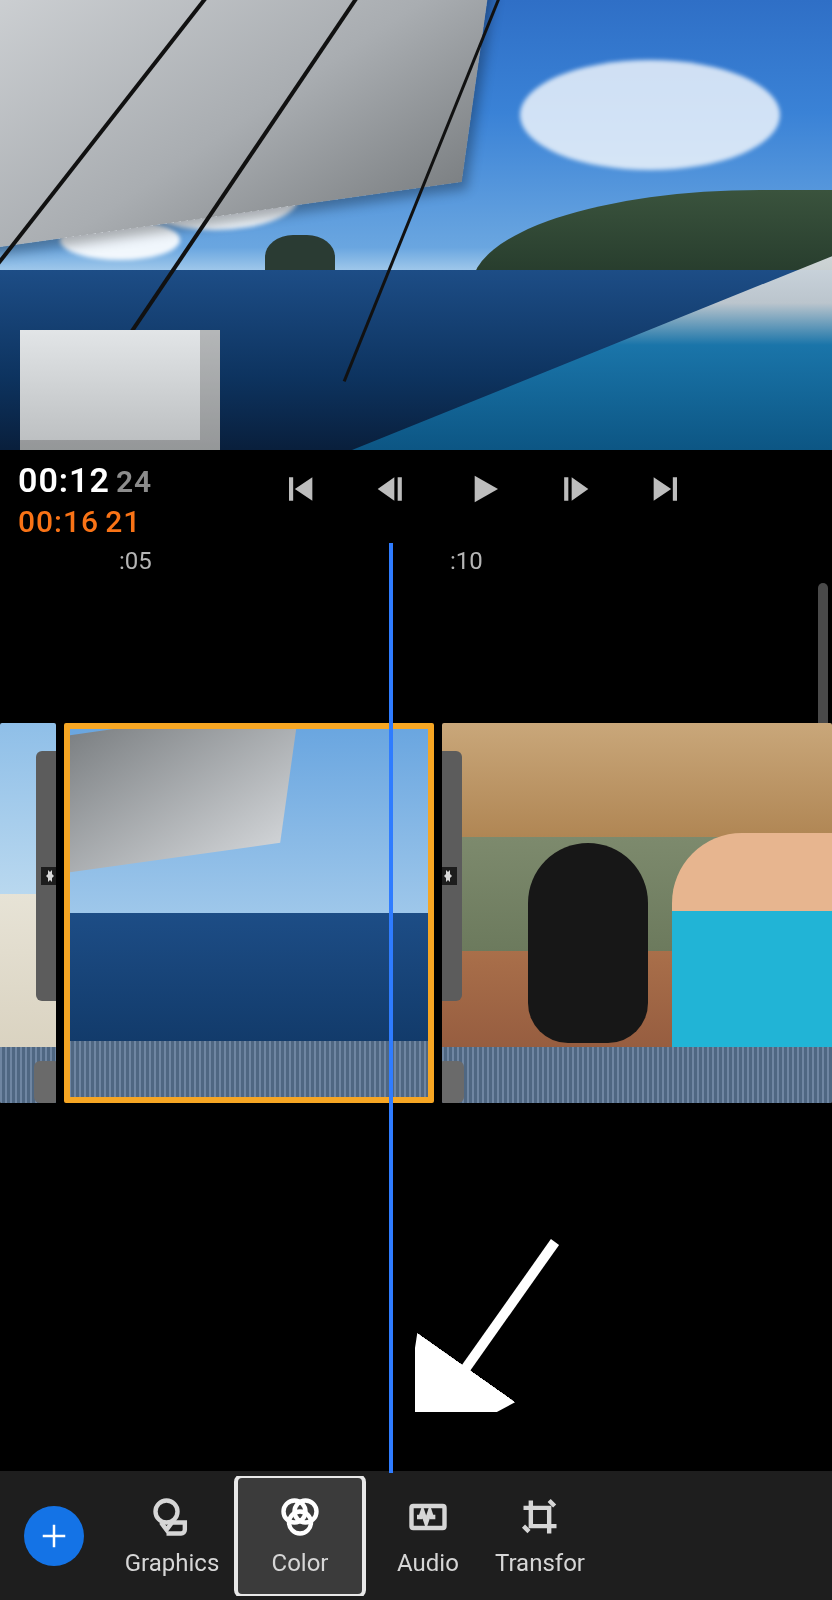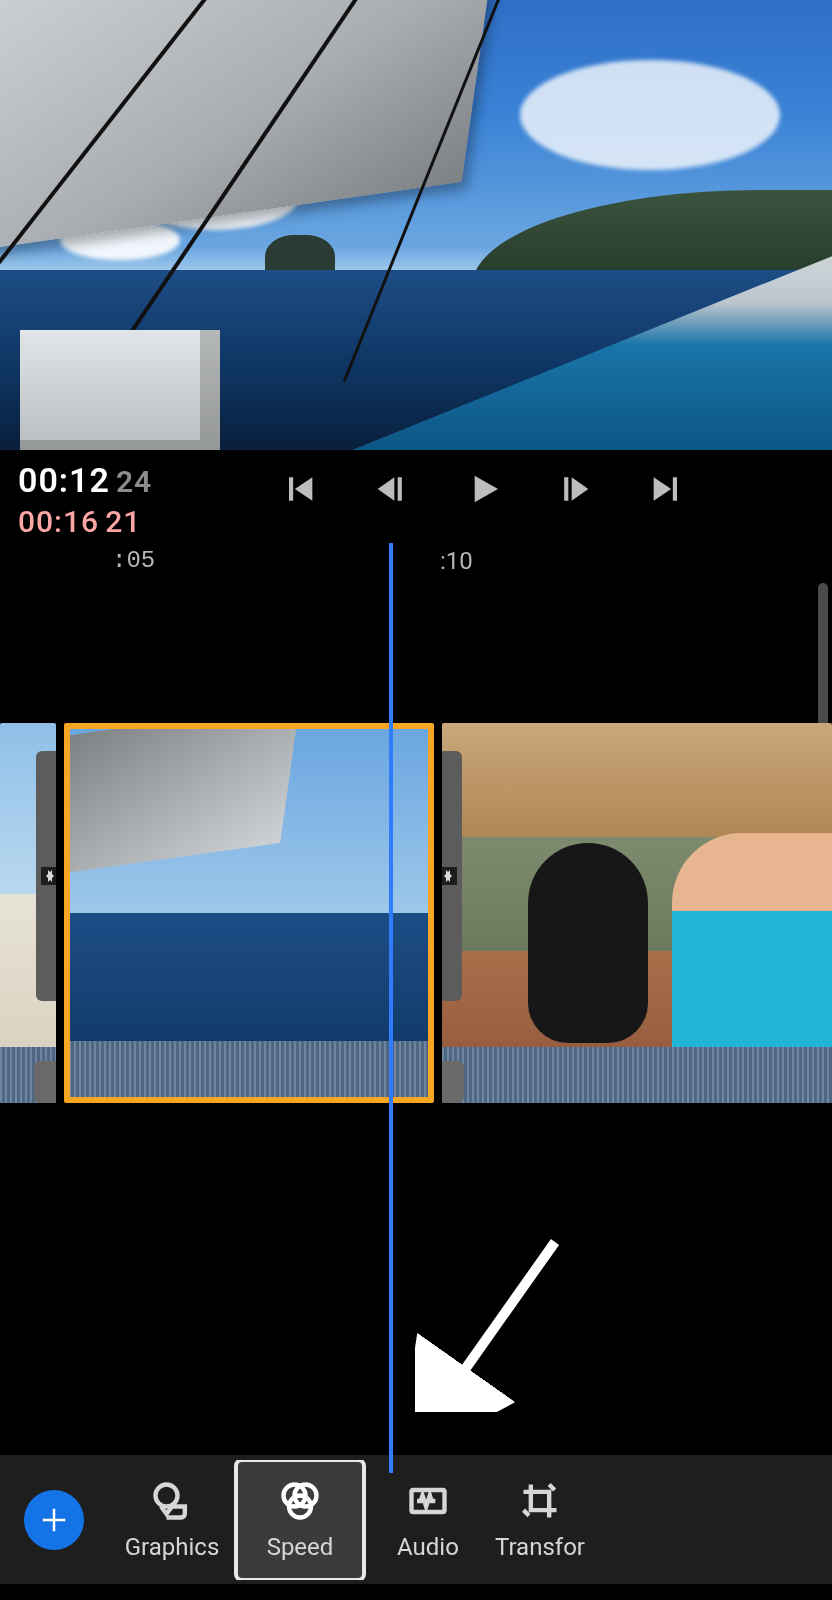--- a/index.html
+++ b/index.html
@@ -57,33 +57,33 @@
     box-shadow: inset -20px -10px 0 rgba(0,0,0,.2);
   }
 
   
   .controls {
     display:flex; align-items:flex-start; padding:10px 18px 0;
   }
   .times { display:flex; flex-direction:column; gap:4px; }
   .t-main { font-size:34px; font-weight:600; letter-spacing:1px; }
   .t-main .frames { color:#8c8c8c; font-size:30px; margin-left:6px;text-align:center; }
-  .t-sub  { font-size:30px; font-weight:500; color:#fca5a5; letter-spacing:1px;}
+  .t-sub  { font-size:30px; font-weight:500; color:#f97316; letter-spacing:1px;}
   .t-sub .frames { margin-left:6px;}
   .transport {
     flex:1; display:flex; justify-content:center; gap:46px; align-items:center; padding-top:6px;
   }
   .tbtn { width:46px; height:46px; display:flex; align-items:center; justify-content:center; color:#b9b9b9; cursor:pointer; }
   .tbtn svg { width:40px; height:40px; fill:#bdbdbd; }
 
   
   .ruler { height:40px; position:relative; margin-top:4px; color:#b5b5b5; font-size:24px;}
   .ruler .tick { position:absolute; top:4px;}
-  .ruler .tick.t5 { left:112px;font-family:Liberation Mono, monospace;}
-  .ruler .tick.t10{ left:440px;}
+  .ruler .tick.t5 { left:119px;}
+  .ruler .tick.t10{ left:450px;}
 
   
   .timeline-wrap {
     position:relative; height:770px;
   }
   .playhead {
     position:absolute; top:-40px; bottom:-120px; left:389px; width:4px; background:#2f7cff; z-index:50;
   }
   .scrollbar {
     position:absolute; right:4px; top:0; width:10px; height:150px; background:#4a4a4a; border-radius:5px;
@@ -146,21 +146,21 @@
   }
   .knob.left{left:-4px;} .knob.right{right:-4px;}
 
   
   .annot-arrow{
     position:absolute; left:415px; top:1232px; z-index:80; pointer-events:none;
   }
 
   
   .toolbar {
-    position:absolute; left:0; right:0; bottom:16px; height:130px;
+    position:absolute; left:0; right:0; bottom:0; height:130px;
     background:#1e1e1e; display:flex; align-items:center;
     border-top:1px solid #000;
   }
   .add-btn{
     width:60px; height:60px; margin:0 24px; border-radius:50%;
     background:#1473e6; display:flex; align-items:center; justify-content:center;
     font-size:40px; color:#fff; font-weight:300; cursor:pointer;
   }
   .tools { flex:1; display:flex; overflow:hidden;}
   .tool {
@@ -290,21 +290,21 @@
           <path d="M6 15l3 4 3-4"></path>
         </svg>
       <span>Graphics</span>
     </div>
     <div class="tool active">
       <svg viewBox="0 0 24 24">
           <circle cx="9" cy="9" r="6"></circle>
           <circle cx="15" cy="9" r="6"></circle>
           <circle cx="12" cy="15" r="6"></circle>
         </svg>
-      <span>Speed</span>
+      <span>Color</span>
     </div>
     <div class="tool">
       <svg viewBox="0 0 24 24">
           <rect x="3" y="6" width="18" height="12" rx="1"></rect>
           <path d="M6 12h2l1-3 2 6 2-6 1 3h2"></path>
         </svg>
       <span>Audio</span>
     </div>
     <div class="tool cut">
       <svg viewBox="0 0 24 24">

